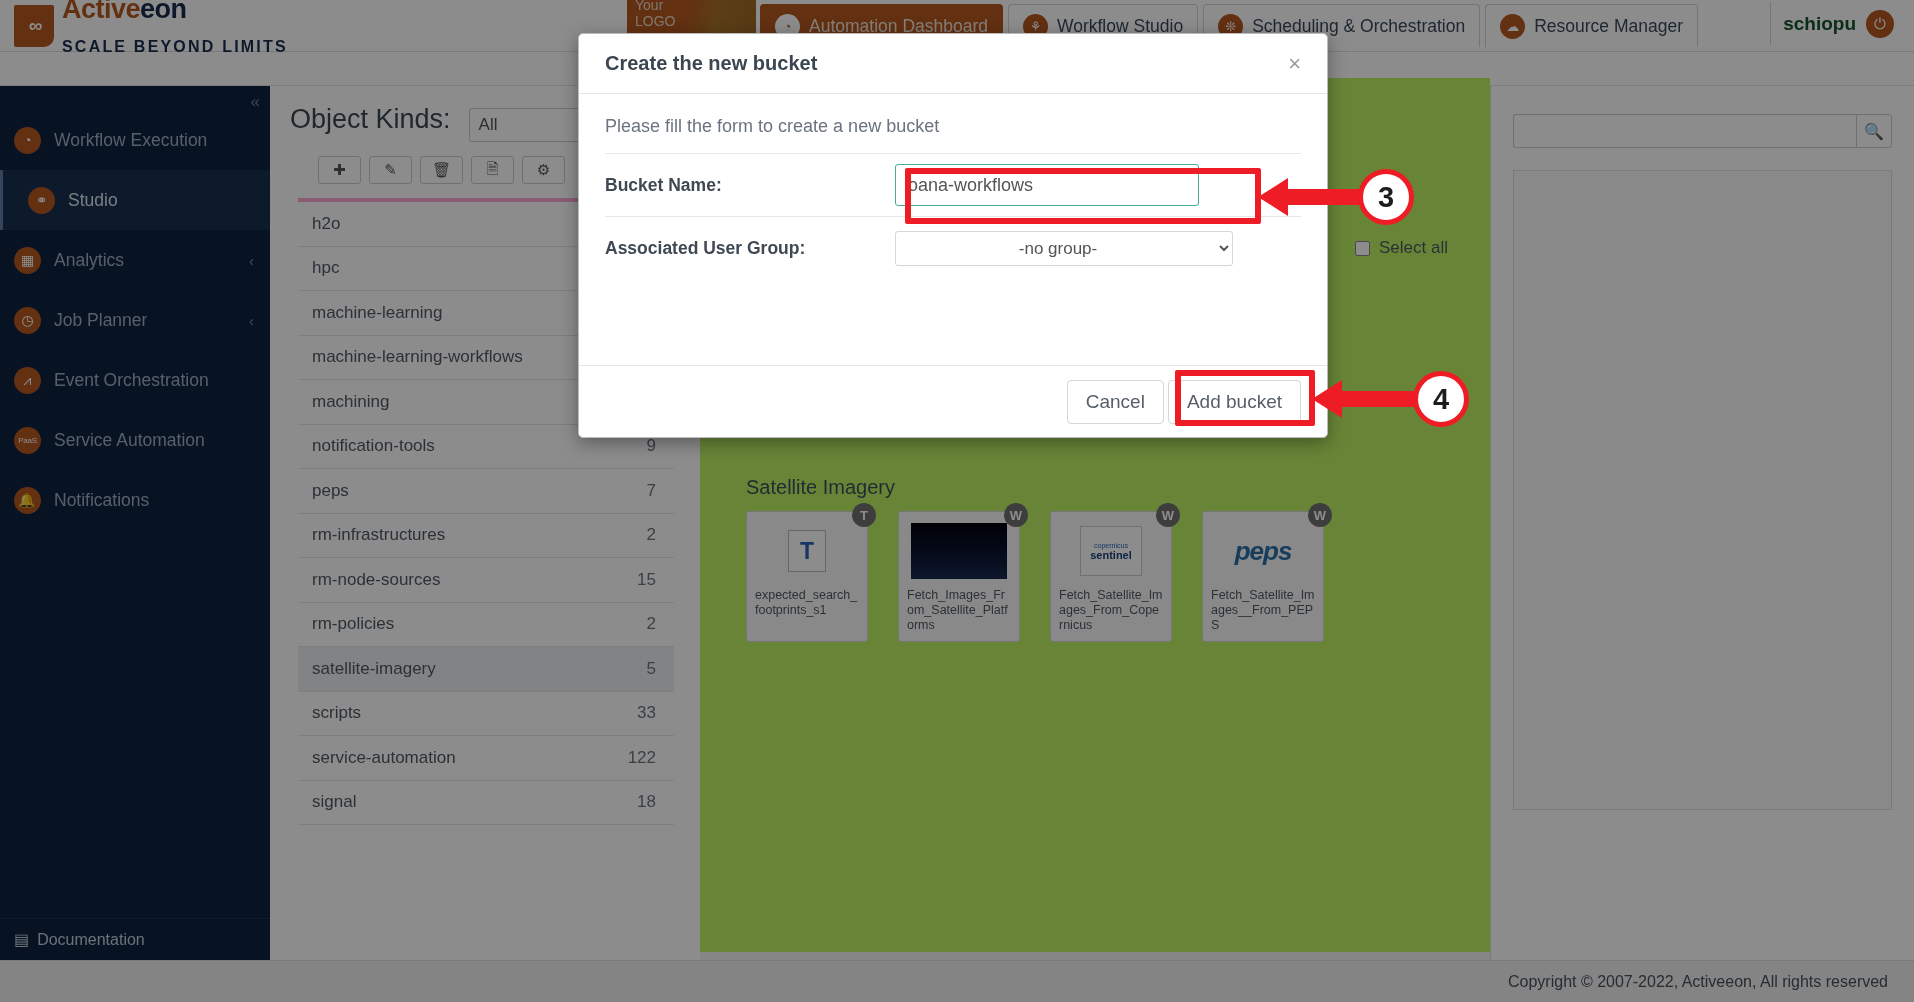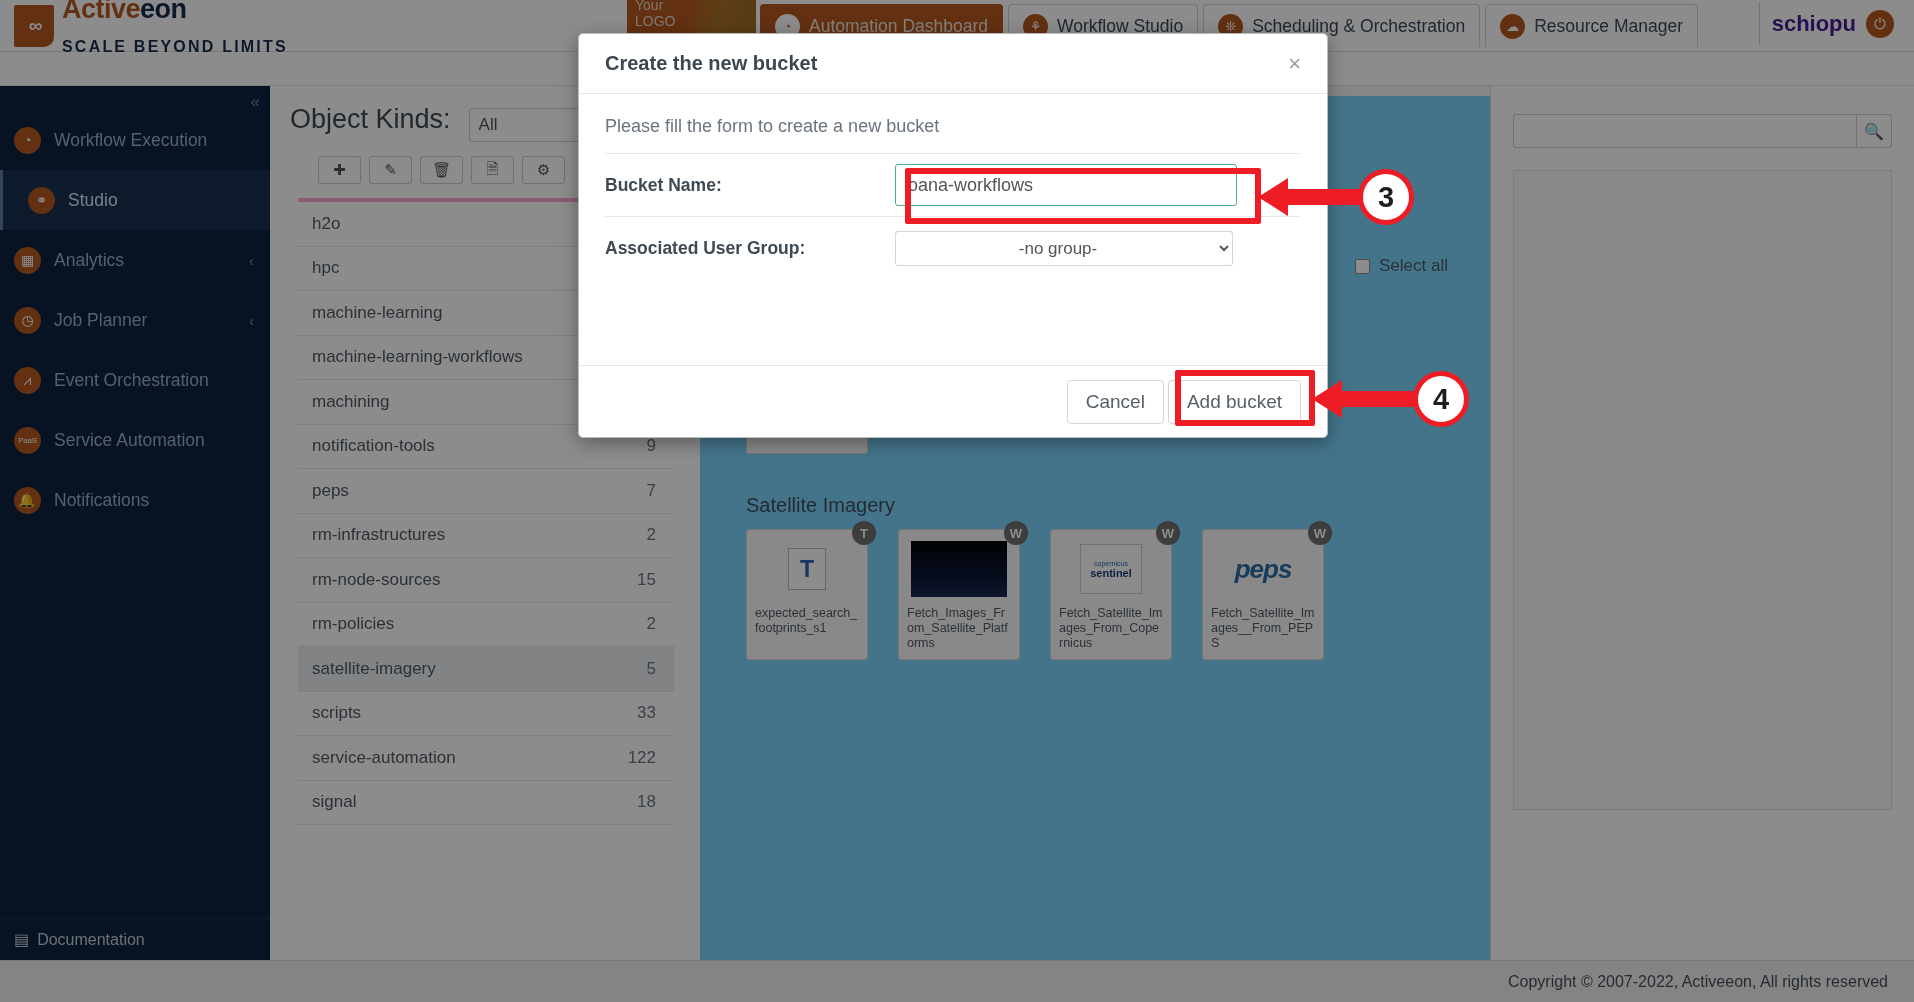--- a/index.html
+++ b/index.html
@@ -53,21 +53,21 @@
     width:25px; height:25px; border-radius:50%; background:#b5581f; color:#fff;
     display:flex; align-items:center; justify-content:center; font-size:13px; flex:none;
   }
   .tab.active .tab-ico { background:#fff; color:#b5581f; }
 
   .user-box {
     position:absolute; right:8px; top:2px; height:43px;
     display:flex; align-items:center; gap:10px; padding:0 12px;
     border-left:1px solid #d4d4d4;
   }
-  .user-name { font-size:22px; font-weight:bold; color:#4c1d95; }
+  .user-name { font-size:19px; font-weight:bold; color:#14532d; }
   .user-ico { width:28px; height:28px; border-radius:50%; background:#b5581f; color:#fff;
     display:flex; align-items:center; justify-content:center; font-size:15px; }
 
   
   .subbar {
     position:absolute; top:52px; left:0; width:1914px; height:34px;
     background:#ffffff; border-bottom:1px solid #e3e3e3;
     display:flex; align-items:center; gap:22px; padding-left:8px;flex-direction:column;
   }
   .subbar-item { font-size:17px; color:#4a4a4a; display:flex; align-items:center; gap:5px; }
@@ -123,21 +123,21 @@
   }
   .bucket-list { margin:4px 0 0 28px; width:376px; border-top:4px solid #f9a8d4; }
   .bucket-row {
     height:44.5px; display:flex; align-items:center; justify-content:space-between;
     padding:0 18px 0 14px; border-bottom:1px solid #e6e6e6; font-size:17px; color:#4f5a64;
   }
   .bucket-row.sel { background:#eceff1; }
   .bucket-count { color:#6b7581; font-size:17px; }
 
   
-  .main-col { position:absolute; top:96px; left:700px; width:790px; height:874px; background:#7dd3fc; }
+  .main-col { position:absolute; top:78px; left:700px; width:790px; height:874px; background:#bef264; }
   .objname-row { display:flex; align-items:flex-start; padding:18px 0 0 20px; gap:14px; }
   .objname-label { font-size:27px; color:#3d4953; line-height:30px; }
   .main-tools { display:flex; gap:8px; padding:14px 0 0 24px; }
   .selall { display:flex; align-items:center; gap:9px; font-size:17px; color:#4f5a64;
             position:absolute; right:42px; top:160px; }
   .chk { width:15px; height:15px; border:1px solid #888; background:#fff; border-radius:2px; }
 
   .section-title { font-size:20px; color:#40505e; padding:0 0 12px 46px; }
   .card-row { display:flex; gap:30px; padding-left:46px; }
   .card {
@@ -183,21 +183,21 @@
   .modal-head { height:60px; border-bottom:1px solid #e5e5e5; display:flex; align-items:center;
                 padding:0 26px; justify-content:space-between; }
   .modal-title { font-size:20px; font-weight:bold; color:#3c4650; }
   .modal-x { font-size:22px; color:#9a9a9a; line-height:1; }
   .modal-body { padding:22px 26px 0 26px; }
   .modal-intro { font-size:18px; color:#6a7480; padding-bottom:16px; }
   .form-row { display:flex; align-items:center; border-top:1px solid #e8e8e8; height:63px; }
   .form-label { width:290px; font-size:17.5px; font-weight:bold; color:#3f4953; }
   .form-ctrl { flex:1; display:flex; }
   .txt-input {
-    width:342px; height:42px; border:1px solid #4aab97; border-radius:3px;
+    width:304px; height:42px; border:1px solid #4aab97; border-radius:3px;
     font-size:18px; color:#555; padding:0 12px; background:#fff;
     font-family:"Liberation Sans", sans-serif;
   }
   .sel-input {
     width:338px; height:35px; border:1px solid #d6d6d6; border-radius:3px;
     font-size:17px; color:#555; padding:0 10px; background:#fff; text-align:center;
     font-family:Liberation Sans, sans-serif;
   }
   .modal-foot { position:absolute; left:0; right:0; bottom:0; height:72px;
                 border-top:1px solid #e5e5e5; display:flex; align-items:center;

